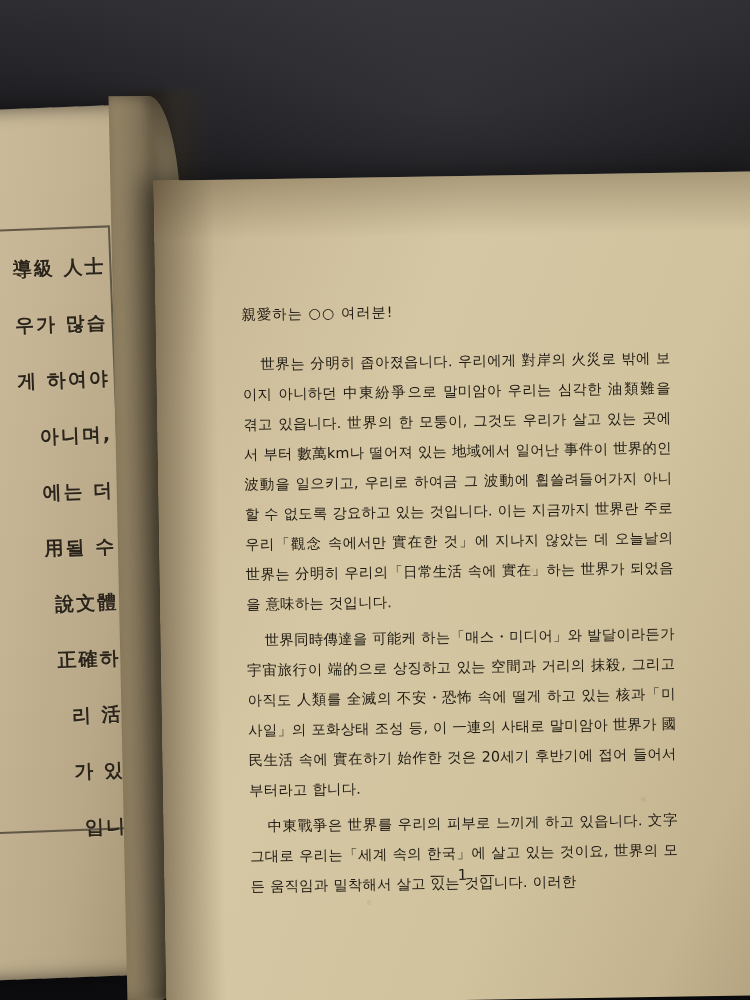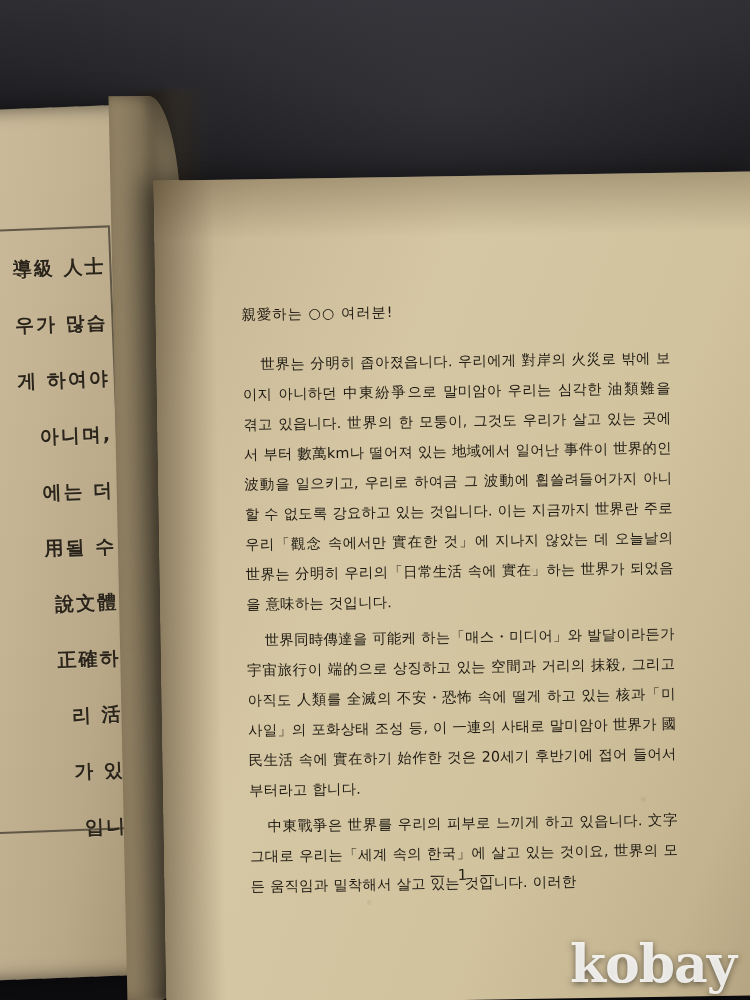--- a/index.html
+++ b/index.html
@@ -212,16 +212,13 @@
     <div class="text-block">
       <p class="salutation">親愛하는 ○○ 여러분!</p>
       <p class="para">世界는 分明히 좁아졌읍니다. 우리에게 對岸의 火災로 밖에 보이지 아니하던 中東紛爭으로 말미암아 우리는 심각한 油類難을 겪고 있읍니다. 世界의 한 모퉁이, 그것도 우리가 살고 있는 곳에서 부터 數萬km나 떨어져 있는 地域에서 일어난 事件이 世界的인 波動을 일으키고, 우리로 하여금 그 波動에 휩쓸려들어가지 아니할 수 없도록 강요하고 있는 것입니다. 이는 지금까지 世界란 주로 우리「觀念 속에서만 實在한 것」에 지나지 않았는 데 오늘날의 世界는 分明히 우리의「日常生活 속에 實在」하는 世界가 되었음을 意味하는 것입니다.</p>
       <p class="para">世界同時傳達을 可能케 하는「매스・미디어」와 발달이라든가 宇宙旅行이 端的으로 상징하고 있는 空間과 거리의 抹殺, 그리고 아직도 人類를 全滅의 不安・恐怖 속에 떨게 하고 있는 核과「미사일」의 포화상태 조성 등, 이 一連의 사태로 말미암아 世界가 國民生活 속에 實在하기 始作한 것은 20세기 후반기에 접어 들어서부터라고 합니다.</p>
       <p class="para">中東戰爭은 世界를 우리의 피부로 느끼게 하고 있읍니다. 文字 그대로 우리는「세계 속의 한국」에 살고 있는 것이요, 世界의 모든 움직임과 밀착해서 살고 있는 것입니다. 이러한</p>
     </div>
 
     <div class="folio">— 1 —</div>
   </div>
 
-  <div class="watermark">
-    <span class="kob">kob</span><span class="ay">ay</span>
-  </div>
 </div>
 
 </body></html>

